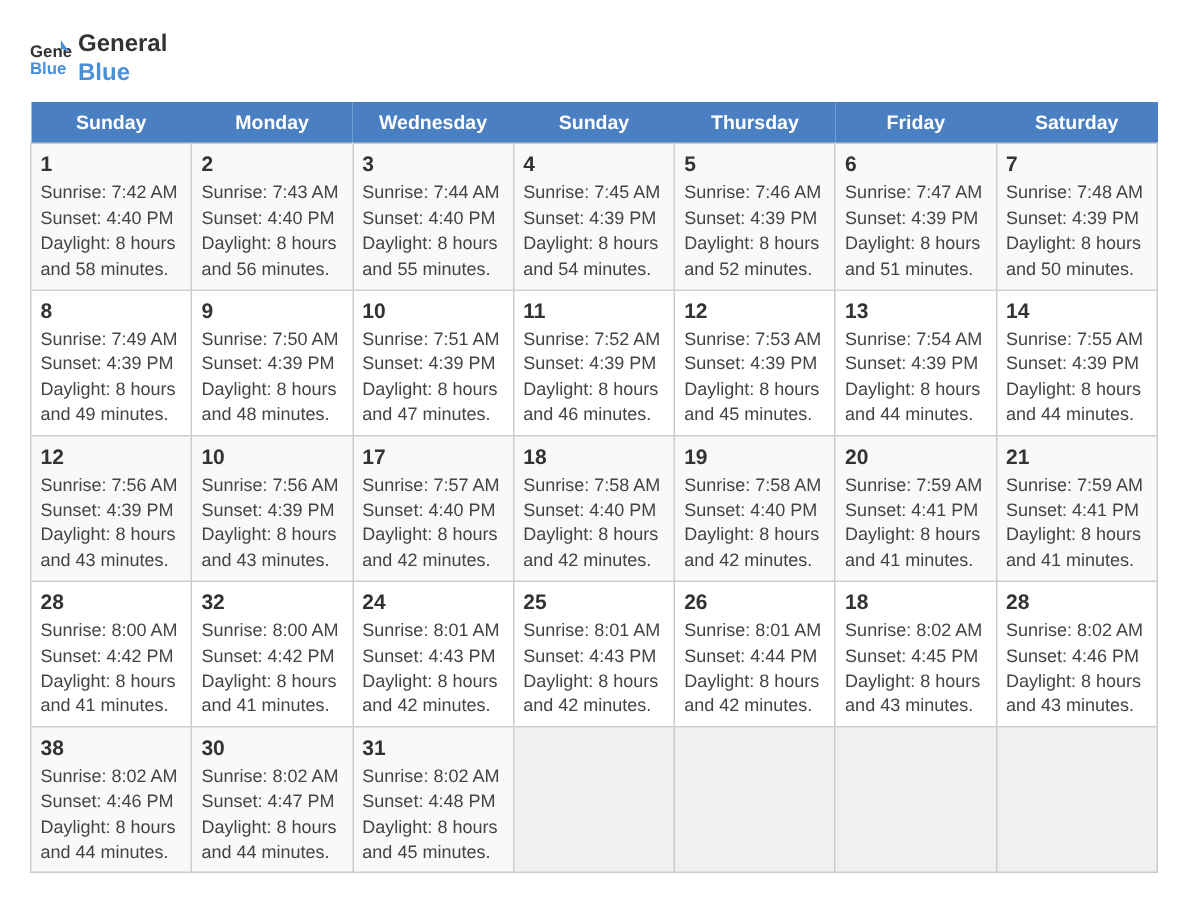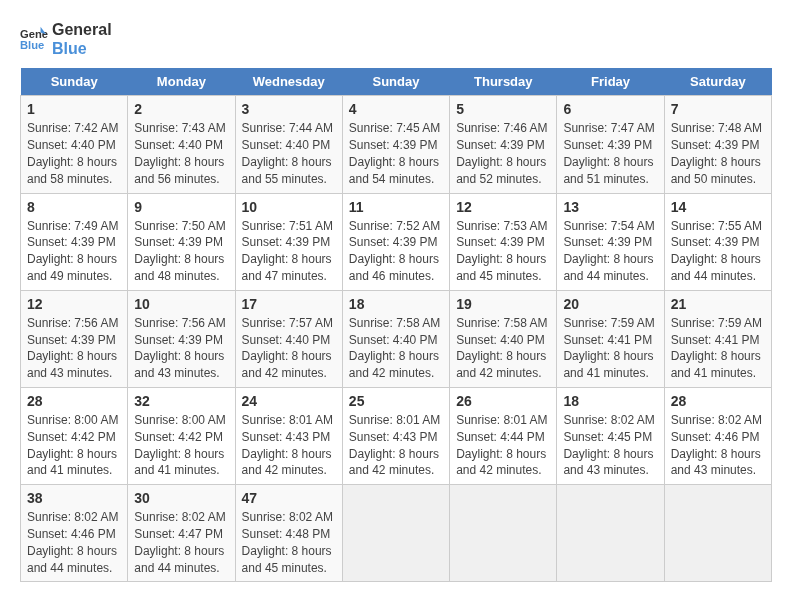--- a/index.html
+++ b/index.html
@@ -233,21 +233,21 @@
       <tr>
         <td>
           <div class="day-num">38</div>
           <div class="day-info">Sunrise: 8:02 AM<br>Sunset: 4:46 PM<br>Daylight: 8 hours and 44 minutes.</div>
         </td>
         <td>
           <div class="day-num">30</div>
           <div class="day-info">Sunrise: 8:02 AM<br>Sunset: 4:47 PM<br>Daylight: 8 hours and 44 minutes.</div>
         </td>
         <td>
-          <div class="day-num">47</div>
+          <div class="day-num">31</div>
           <div class="day-info">Sunrise: 8:02 AM<br>Sunset: 4:48 PM<br>Daylight: 8 hours and 45 minutes.</div>
         </td>
         <td class="empty-cell"></td>
         <td class="empty-cell"></td>
         <td class="empty-cell"></td>
         <td class="empty-cell"></td>
       </tr>
     </tbody>
 </table>
 

